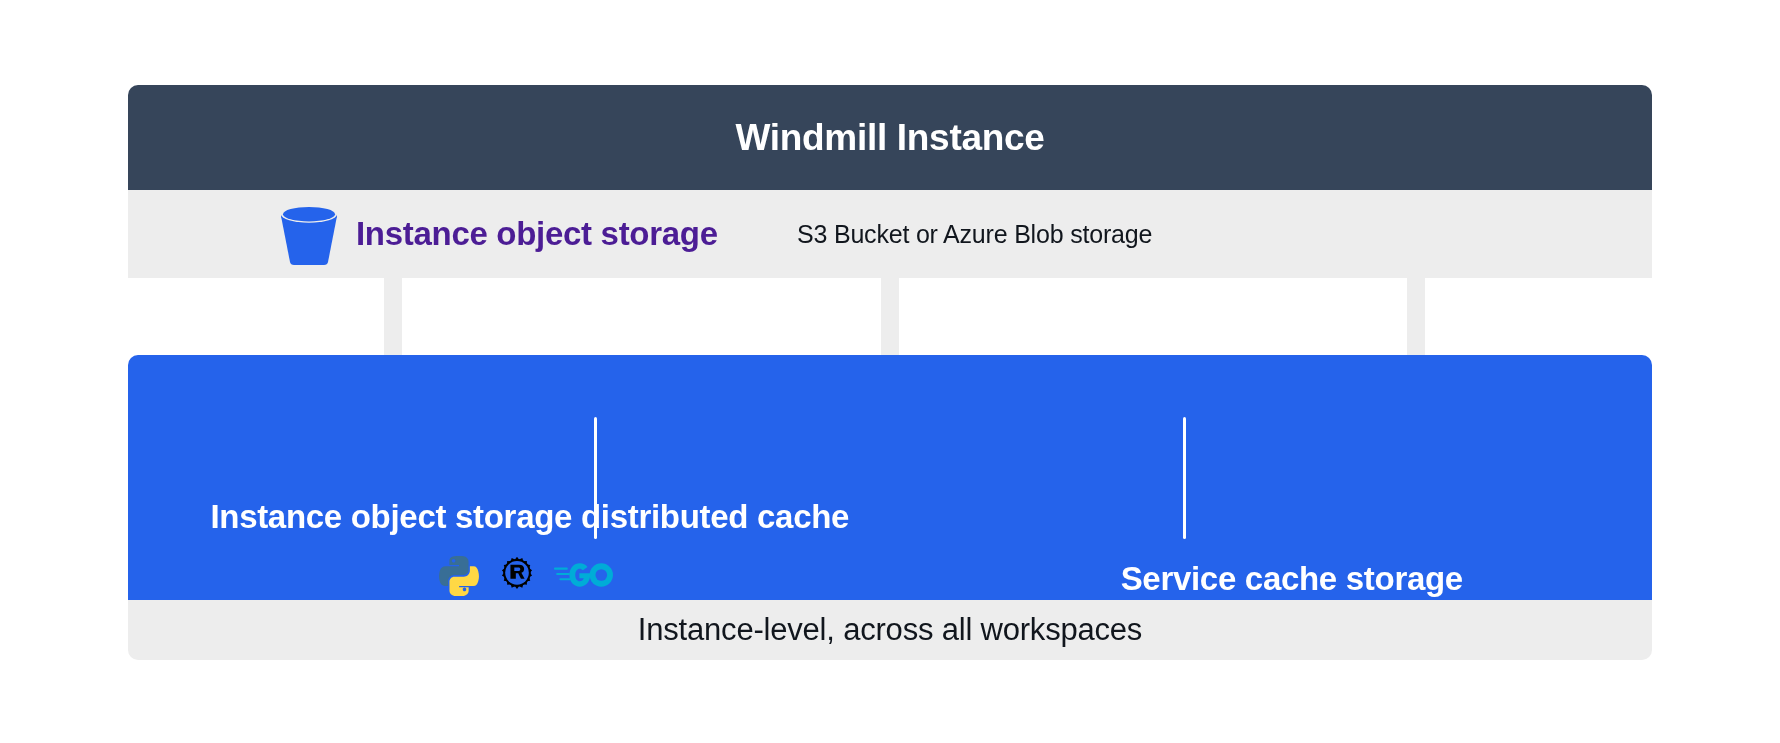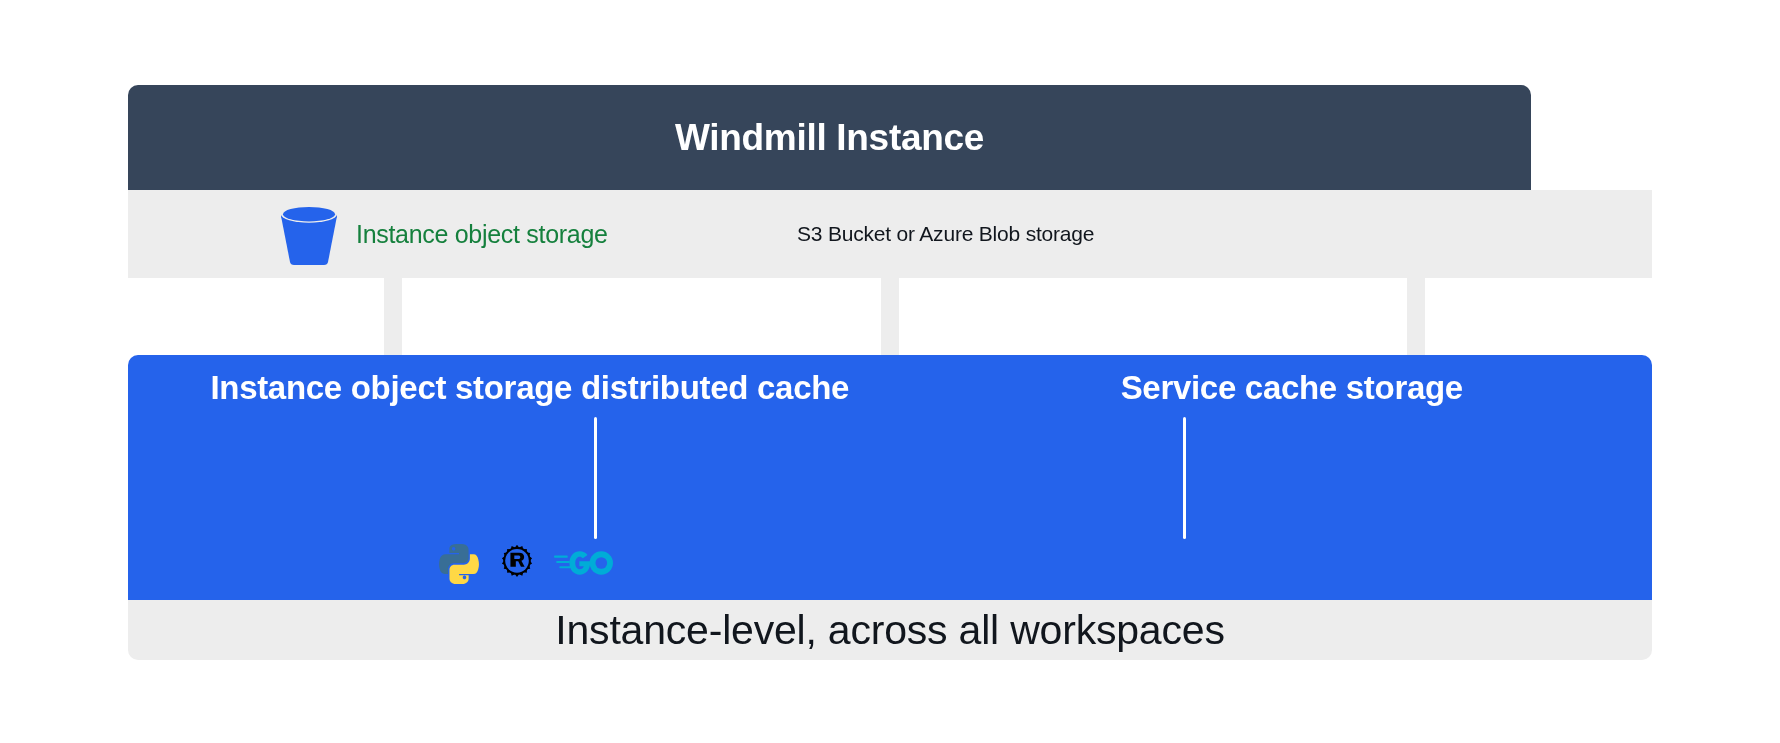--- a/index.html
+++ b/index.html
@@ -25,21 +25,21 @@
     top: 85px;
     width: 1524px;
     height: 575px;
   }
 
   
   .instance-header {
     position: absolute;
     left: 0;
     top: 0;
-    width: 1403px;
+    width: 1524px;
     height: 105px;
     background: #36455a;
     border-radius: 10px 10px 0 0;
     display: flex;
     align-items: center;
     justify-content: center;
   }
   .instance-header-title {
     color: #ffffff;
     font-size: 37px;
@@ -63,32 +63,32 @@
     left: 150px;
     top: 12px;
     width: 62px;
     height: 64px;
   }
   .storage-bar-label {
     position: absolute;
     left: 228px;
     top: 50%;
     transform: translateY(-50%);
-    font-size: 25px;
-    font-weight: normal;
-    color: #15803d;
+    font-size: 33px;
+    font-weight: bold;
+    color: #4c1d95;
     letter-spacing: -0.3px;
     white-space: nowrap;
   }
   .storage-bar-sub {
     position: absolute;
     left: 669px;
     top: 50%;
     transform: translateY(-50%);
-    font-size: 21px;
+    font-size: 25px;
     font-weight: normal;
     color: #11161d;
     letter-spacing: -0.2px;
     white-space: nowrap;
   }
 
   
   .arrow {
     position: absolute;
     width: 60px;
@@ -111,22 +111,22 @@
     border-radius: 10px 10px 0 0;
     display: flex;
     align-items: stretch;
   }
   .feature-col {
     flex: 1 1 0;
     position: relative;
     display: flex;
     flex-direction: column;
     align-items: center;
-    justify-content: space-between;
-    padding: 12px 14px;
+    justify-content: flex-end;
+    padding: 0 14px;
   }
   .feature-col.col-mid { flex: 1.12 1 0; }
   .feature-divider {
     position: absolute;
     top: 62px;
     width: 3px;
     height: 122px;
     background: #ffffff;
     border-radius: 2px;
   }
@@ -158,21 +158,21 @@
     top: 515px;
     width: 1524px;
     height: 60px;
     background: #ededed;
     border-radius: 0 0 10px 10px;
     display: flex;
     align-items: center;
     justify-content: center;
   }
   .scope-footer-label {
-    font-size: 41px;
+    font-size: 31px;
     font-weight: normal;
     color: #11161d;
     letter-spacing: -0.2px;
   }
 </style>
 </head>
 <body>
 
 <div id="canvas">
   <div class="diagram">

